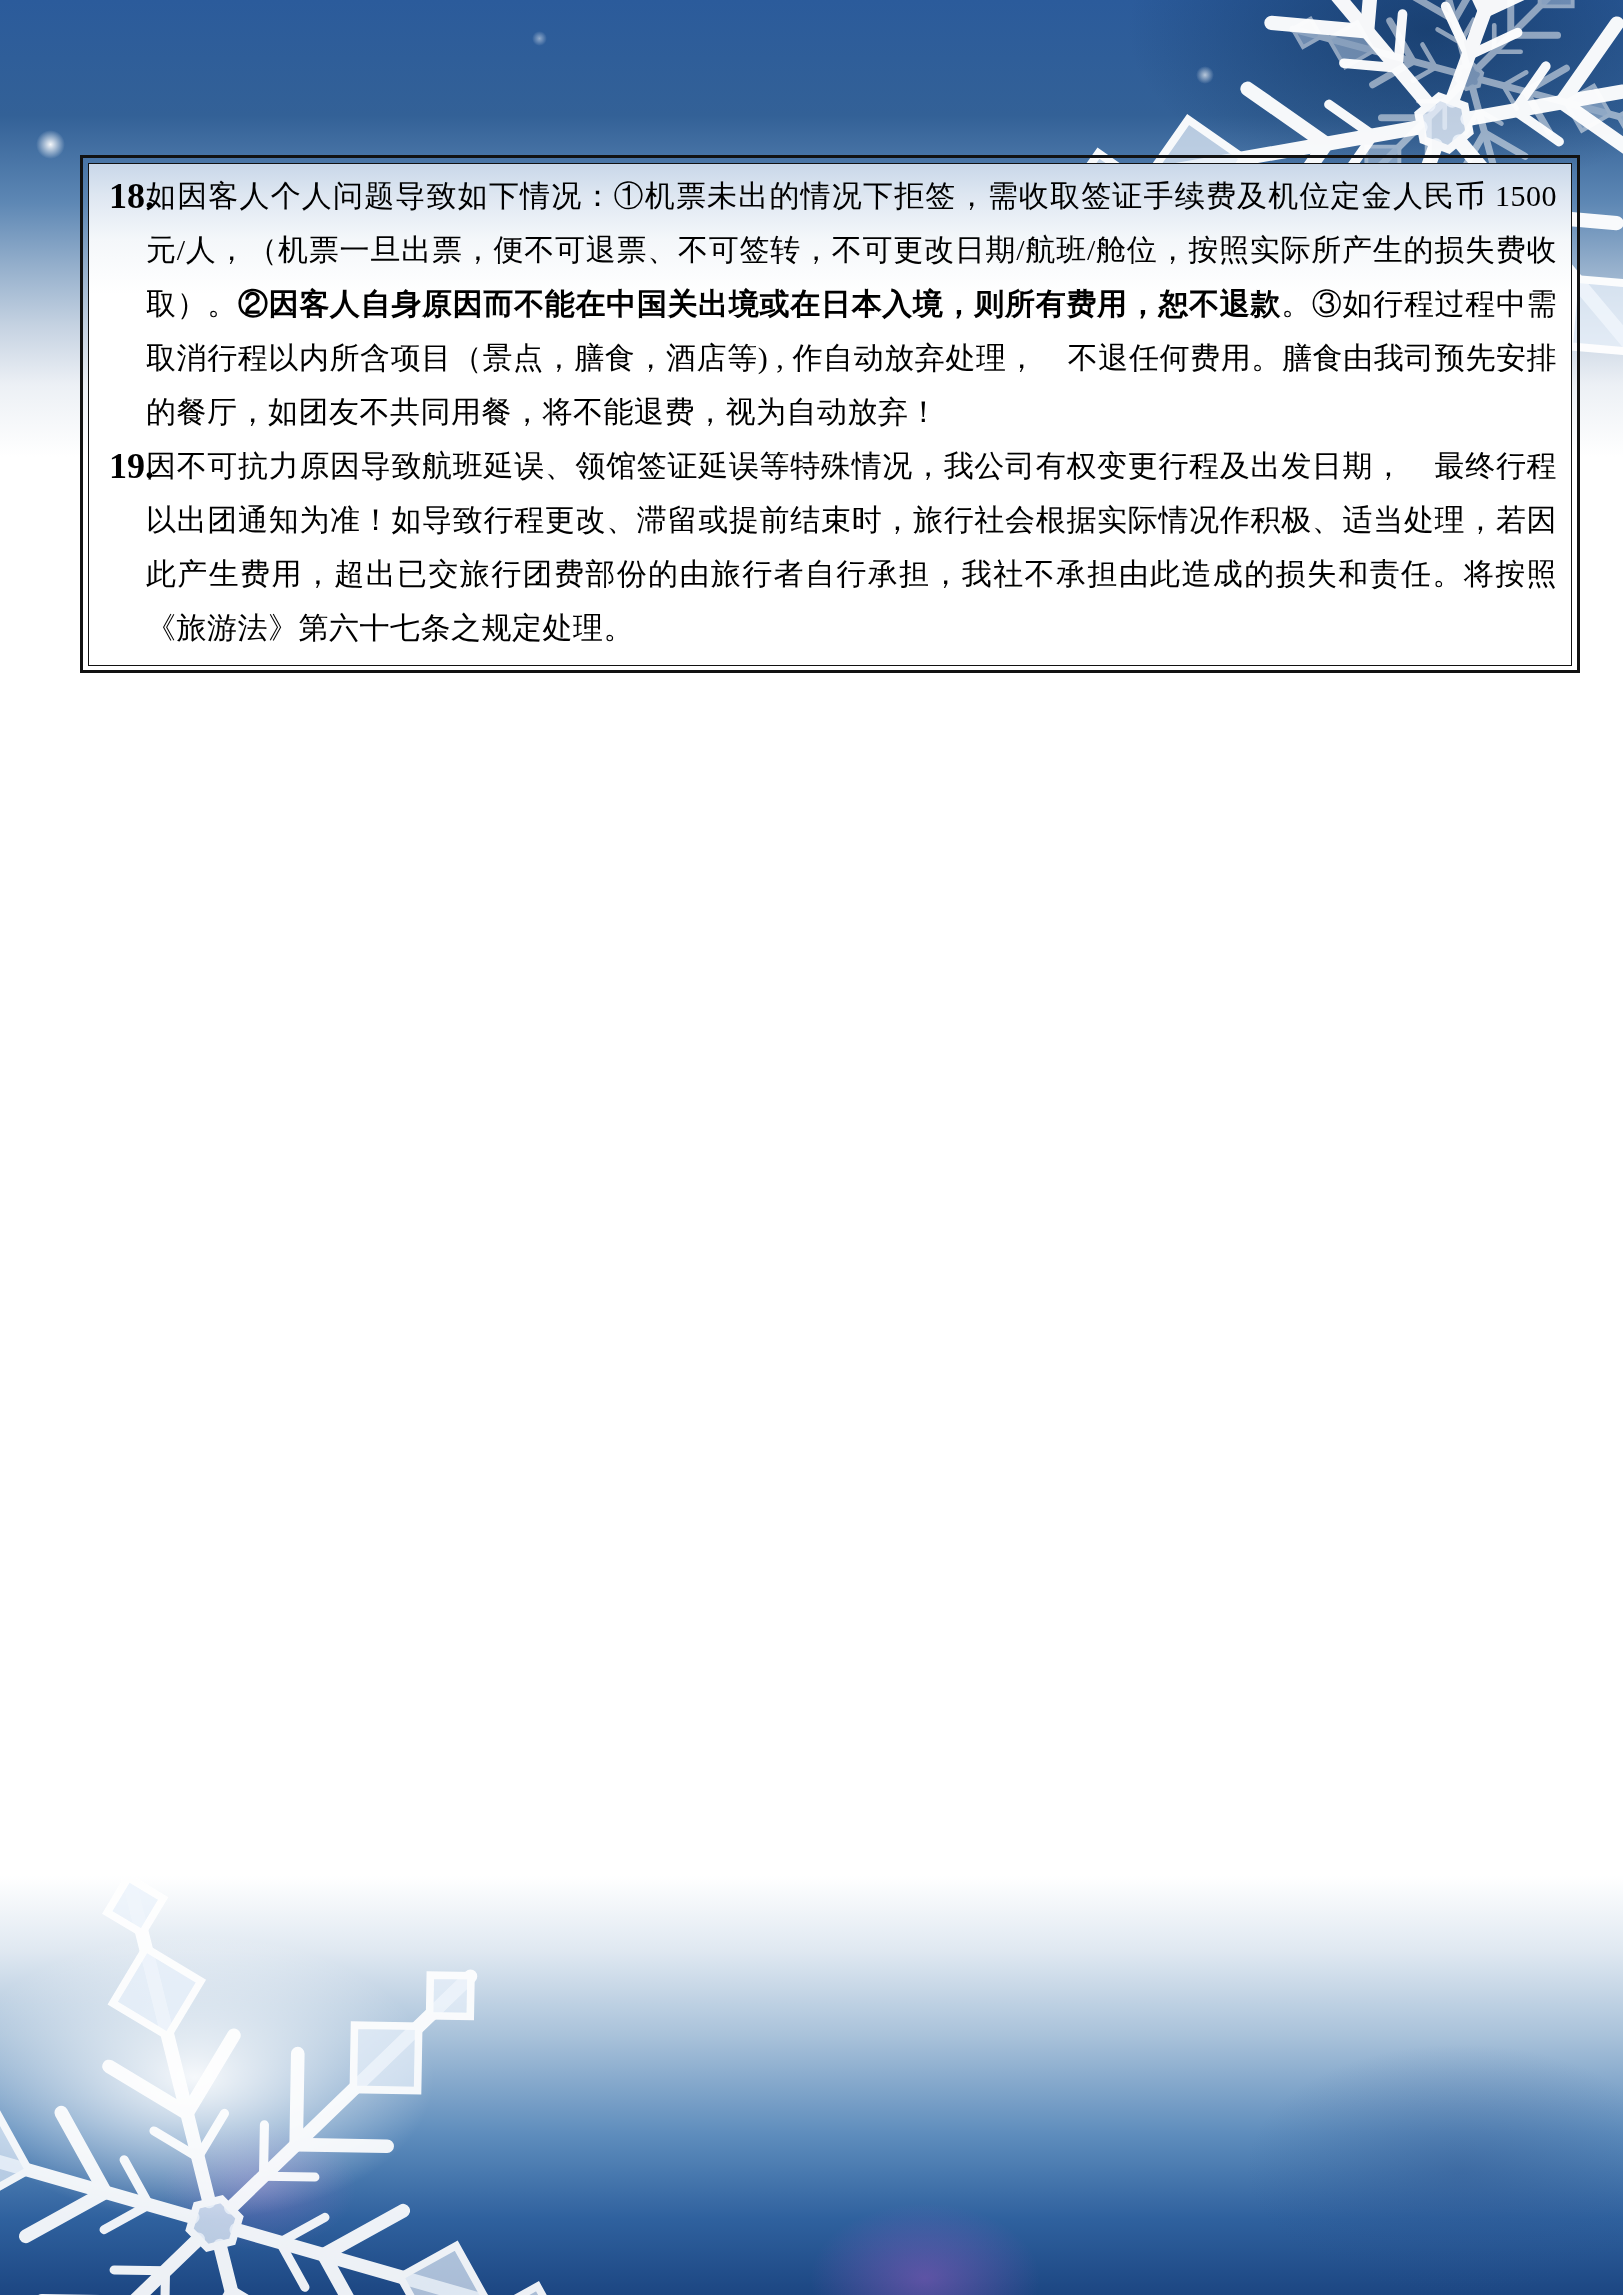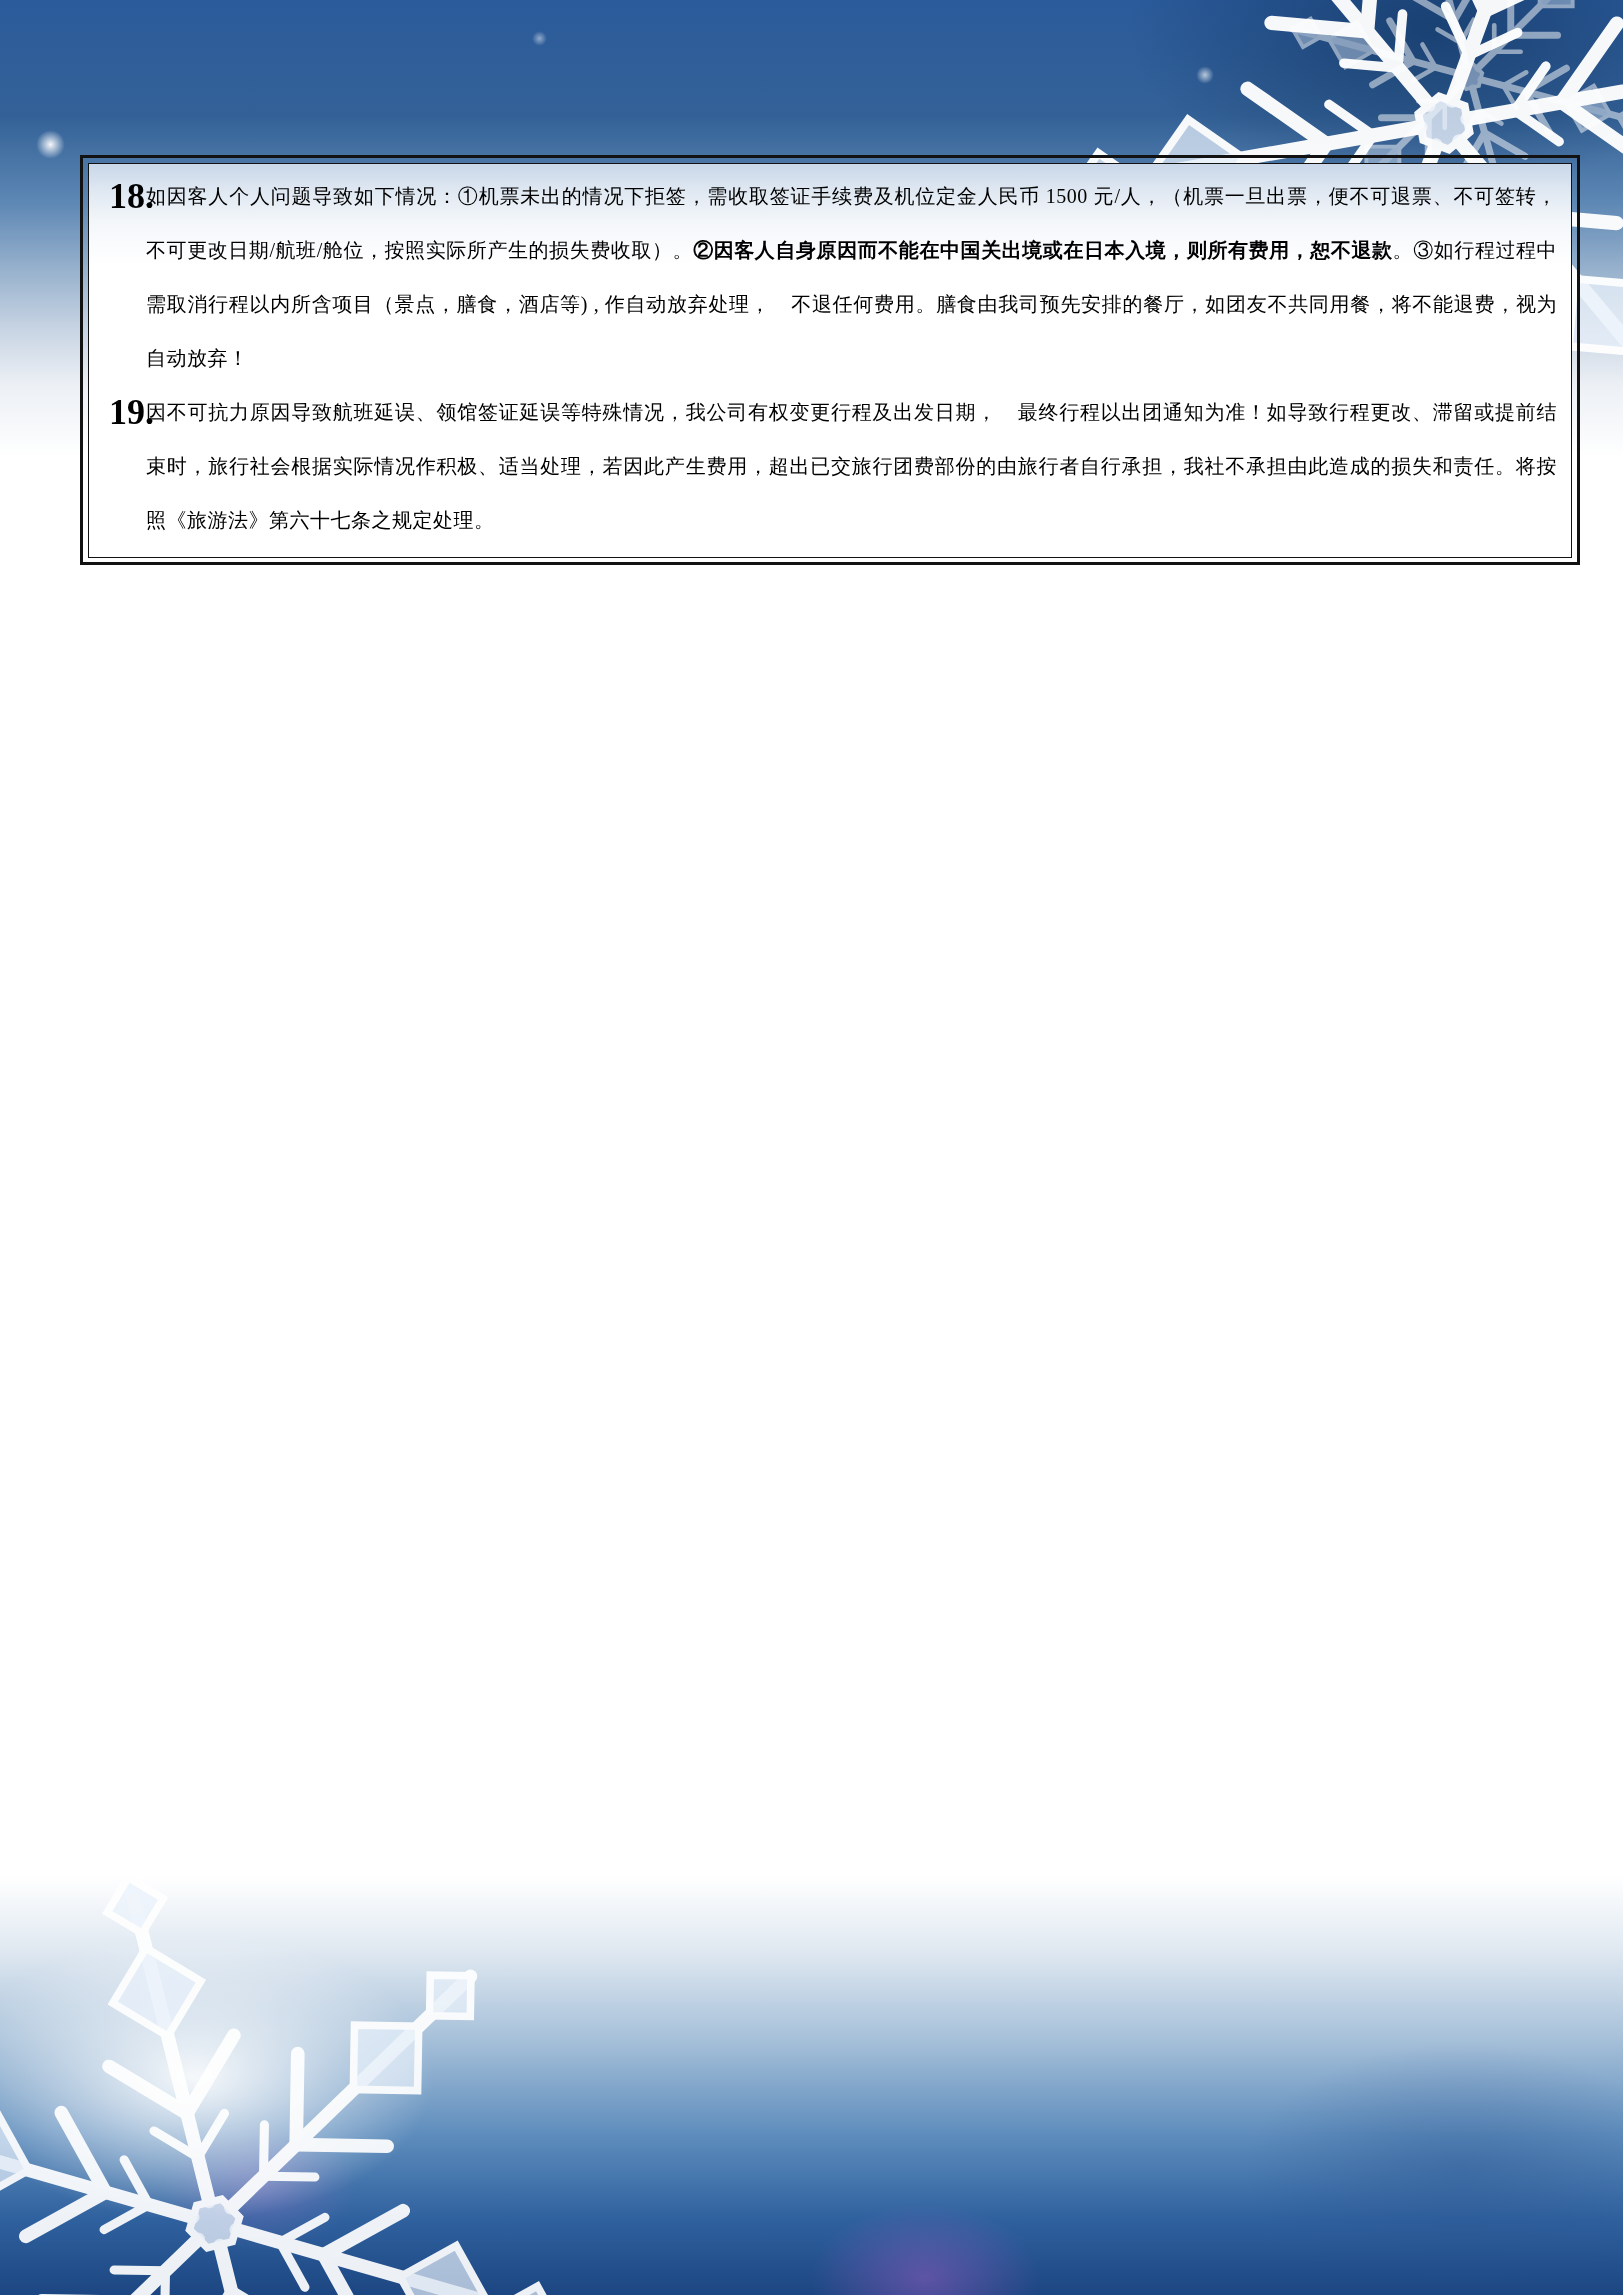--- a/index.html
+++ b/index.html
@@ -53,21 +53,21 @@
     background:linear-gradient(180deg,#c9d7e9 0%,#dde6f1 6%,#f4f7fa 15%,#ffffff 26%);
     padding:5.1px 14.3px 10.2px 20.4px;
   }
   .term-item { display:flex; }
   .term-num  {
     flex:0 0 37px; width:37px;
     font-size:36px; line-height:54px;font-weight:bold;
   }
   .term-text {
     flex:1;
-    font-size:20px; line-height:54px;
+    font-size:30px; line-height:54px;
     text-align:justify;
     letter-spacing:0.5px;
   }
   .seg.bold { font-weight:bold; }
 </style>
 </head>
 <body>
 
 <svg width="0" height="0" style="position:absolute" aria-hidden="true">
   <symbol id="snowflake" viewBox="-500 -500 1000 1000">

